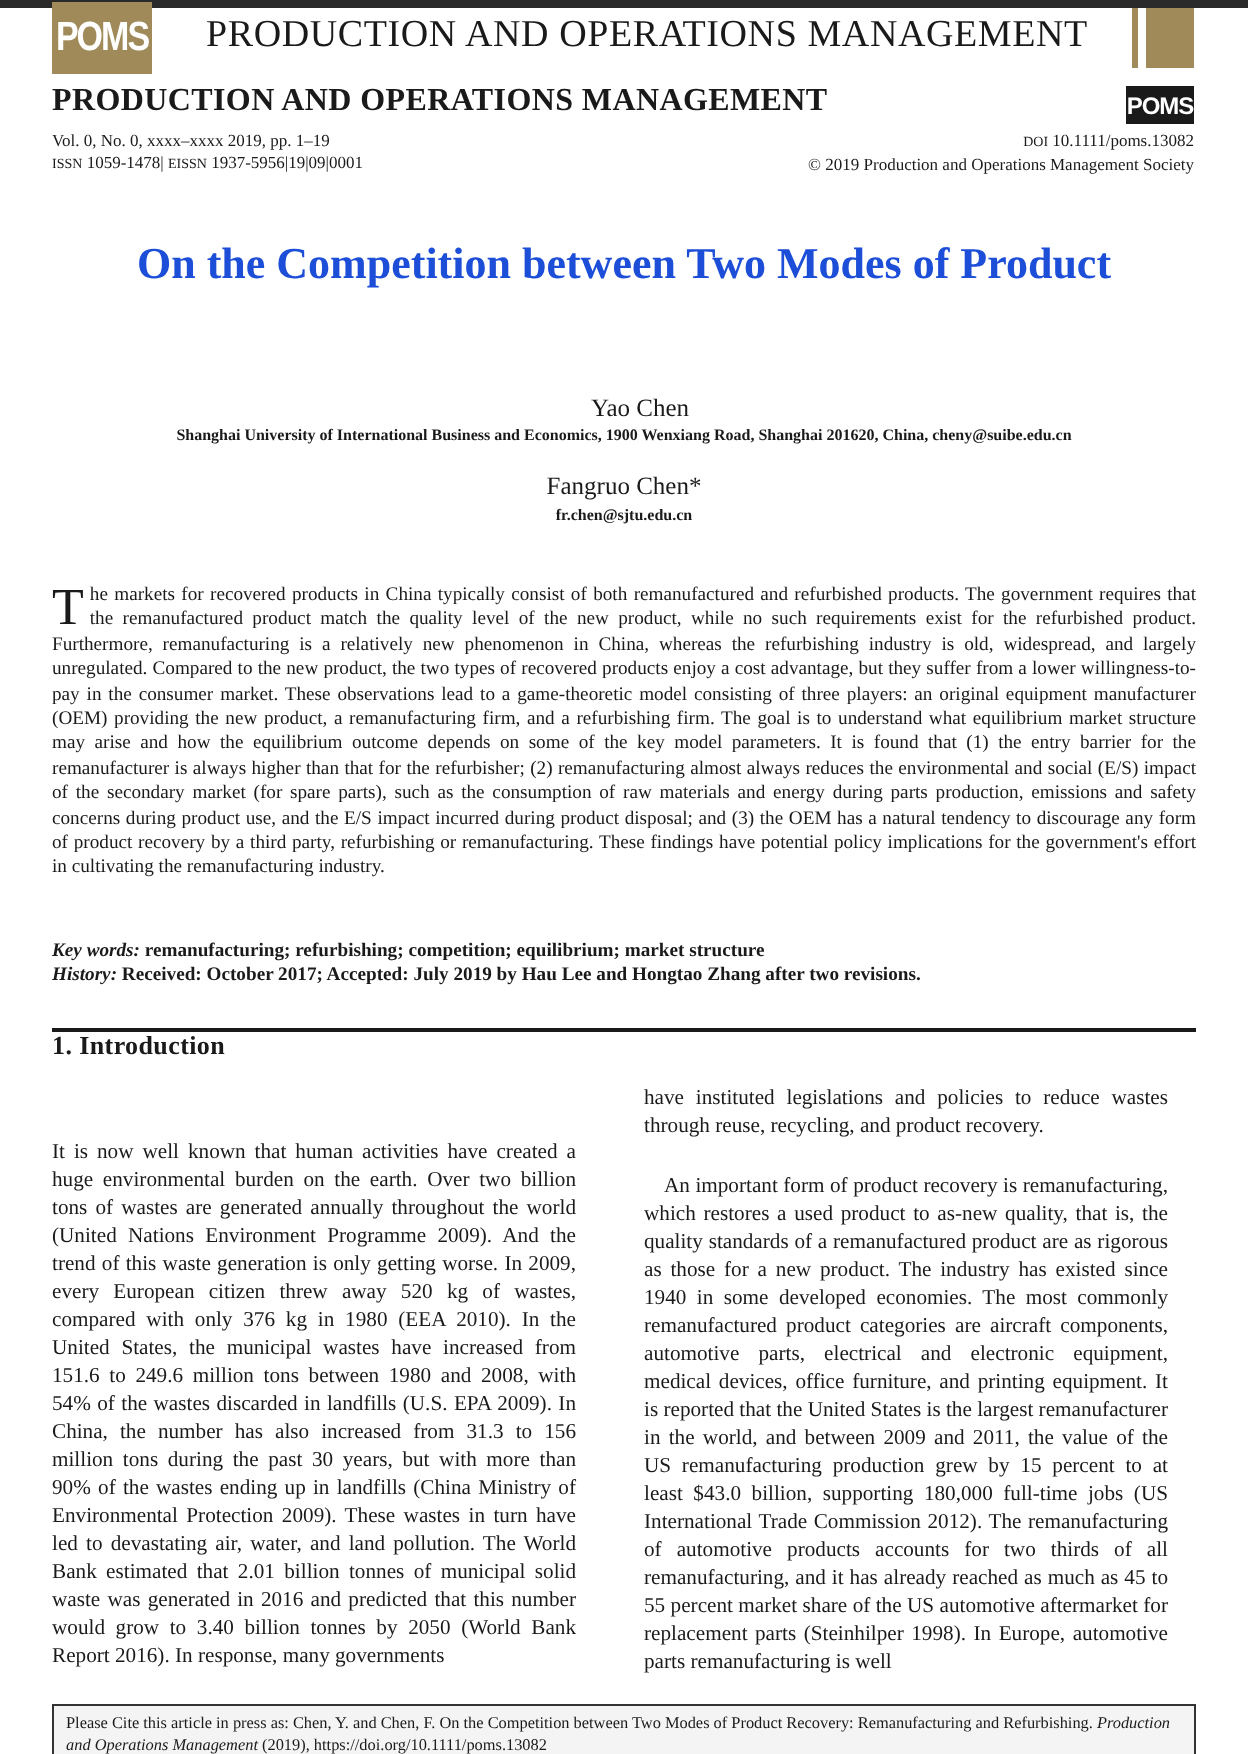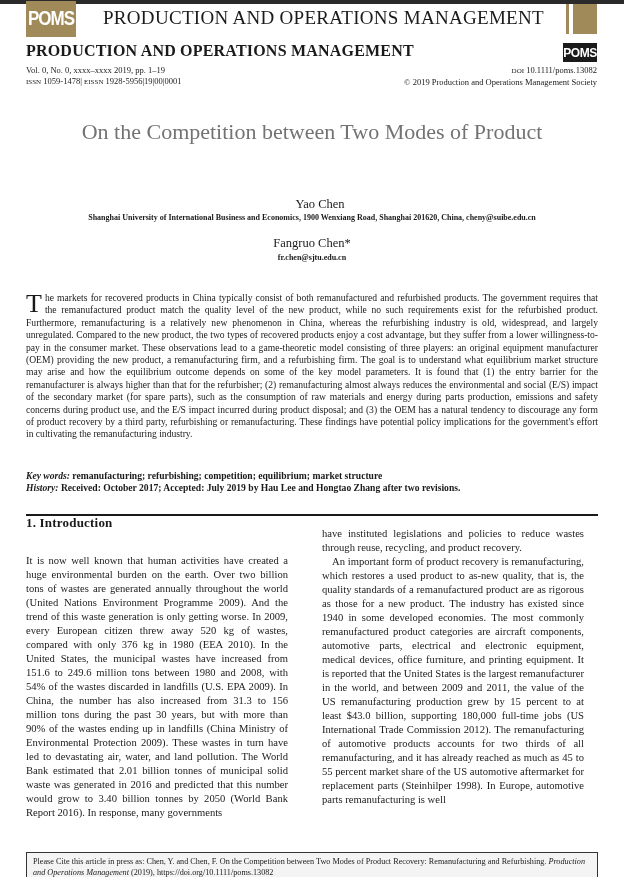--- a/index.html
+++ b/index.html
@@ -16,37 +16,37 @@
   .banner-stripe2 { position: absolute; left: 573px; top: 0; width: 24px; height: 30px; background: #a08a5a; }
 
   .journal-title { position: absolute; left: 26px; top: 42px; font-weight: bold; font-size: 16px; letter-spacing: 0.2px; color: #1a1a1a; }
   .journal-logo { position: absolute; left: 563px; top: 43px; width: 34px; height: 19px; background: #1a1a1a; color: #fff;
     font-family: "Liberation Sans", sans-serif; font-weight: bold; font-size: 12px; letter-spacing: -0.5px;
     display: flex; align-items: center; justify-content: center; }
   .meta-left { position: absolute; left: 26px; top: 65px; font-size: 8.5px; line-height: 11px; }
   .meta-right { position: absolute; right: 27px; top: 65px; font-size: 8.5px; line-height: 11px; text-align: right; }
   .sc { font-variant: small-caps; font-size: 7px; margin-top: 32px; }
 
-  .paper-title { position: absolute; left: 0; top: 118px; width: 624px; text-align: center; font-size: 22px; line-height: 28px; color: #737373; }
+  .paper-title { position: absolute; left: 0; top: 118px; width: 624px; text-align: center; font-size: 22px; line-height: 28px; color: #1d4ed8; font-weight: bold; }
 
   .author { position: absolute; left: 0; width: 624px; text-align: center; font-size: 12.5px; }
   .affil { position: absolute; left: 30px; width: 564px; text-align: center; font-size: 8px; line-height: 10px; font-weight: bold; }
 
   .abstract { position: absolute; left: 26px; top: 292px; width: 572px; font-size: 9.6px; line-height: 12.4px; text-align: justify; }
   .dropcap { float: left; font-size: 26px; line-height: 20px; margin: 2px 3px 0 0; }
   .keywords { position: absolute; left: 26px; top: 470px; width: 572px; font-size: 9.6px; line-height: 12.4px; font-weight: bold; }
   .keywords i { font-style: italic; }
 
   .rule { position: absolute; left: 26px; top: 514px; width: 572px; height: 2px; background: #1a1a1a; }
 
   .section-head { position: absolute; left: 26px; top: 515px; font-size: 13px; font-weight: bold; letter-spacing: 0.2px; }
   .col { position: absolute; width: 262px; font-size: 10.6px; line-height: 14px; text-align: justify; }
   .col-left { left: 26px; top: 554px; }
   .col-right { left: 322px; top: 527px; }
-  .col p { text-align: justify; }
+  .col p { text-align: justify; margin-top: 16px; }
   .indent { text-indent: 10px; }
 
   .cite-box { position: absolute; left: 26px; top: 852px; width: 572px; height: 30px; border: 1.5px solid #333; border-bottom: none; background: #f4f4f4;
     font-size: 8.2px; line-height: 11px; padding: 3px 6px; }
   .cite-box i { font-style: italic; }
 </style>
 </head>
 <body>
 
 <div class="topbar"></div>
@@ -59,21 +59,21 @@
 
 <div class="journal-title">PRODUCTION AND OPERATIONS MANAGEMENT</div>
 <div class="journal-logo">POMS</div>
 
 <div class="meta-left">
   <div>Vol. 0, No. 0, xxxx–xxxx 2019, pp. 1–19</div>
   <div>
     <span class="sc">ISSN</span>
     <span>1059-1478|</span>
     <span class="sc">EISSN</span>
-    <span>1928-5956|19|00|0001</span>
+    <span>1937-5956|19|09|0001</span>
   </div>
 </div>
 
 <div class="meta-right">
   <div>
     <span class="sc">DOI</span>
     <span>10.1111/poms.13082</span>
   </div>
   <div>© 2019 Production and Operations Management Society</div>
 </div>

